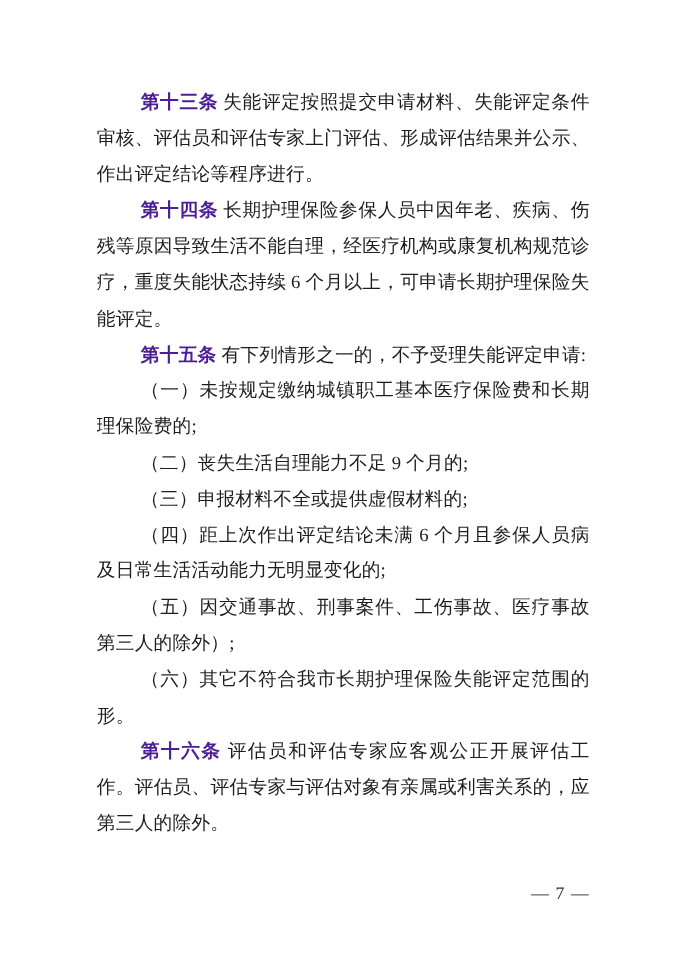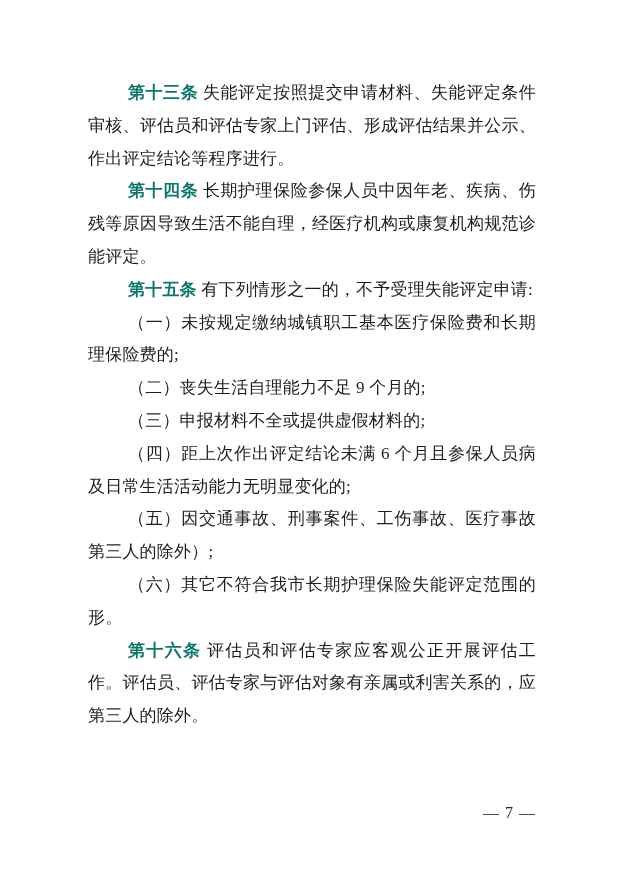--- a/index.html
+++ b/index.html
@@ -33,41 +33,42 @@
   }
   .line.fill {
     text-align: justify;
     text-align-last: justify;
   }
   .line.indent {
     text-indent: 40px;
   }
   .art {
     font-weight: bold;
-    color: #0f766e;
+    color: #4c1d95;
   }
   .pagenum {
     position: absolute;
     top: 804px;
     right: 92px;
     font-size: 16px;
     letter-spacing: 1px;
     color: #2a2a2a;
   }
 </style>
 </head>
 <body>
 
 <div class="page">
   <div class="content">
       <div class="line fill indent"><span class="art">第十三条</span> 失能评定按照提交申请材料、失能评定条件</div>
       <div class="line fill">审核、评估员和评估专家上门评估、形成评估结果并公示、</div>
       <div class="line">作出评定结论等程序进行。</div>
       <div class="line fill indent"><span class="art">第十四条</span> 长期护理保险参保人员中因年老、疾病、伤</div>
       <div class="line fill">残等原因导致生活不能自理，经医疗机构或康复机构规范诊</div>
+      <div class="line fill">疗，重度失能状态持续 6 个月以上，可申请长期护理保险失</div>
       <div class="line">能评定。</div>
       <div class="line indent"><span class="art">第十五条</span> 有下列情形之一的，不予受理失能评定申请:</div>
       <div class="line fill indent">（一）未按规定缴纳城镇职工基本医疗保险费和长期护</div>
       <div class="line">理保险费的;</div>
       <div class="line indent">（二）丧失生活自理能力不足 9 个月的;</div>
       <div class="line indent">（三）申报材料不全或提供虚假材料的;</div>
       <div class="line fill indent">（四）距上次作出评定结论未满 6 个月且参保人员病情</div>
       <div class="line">及日常生活活动能力无明显变化的;</div>
       <div class="line fill indent">（五）因交通事故、刑事案件、工伤事故、医疗事故等</div>
       <div class="line">第三人的除外）;</div>

